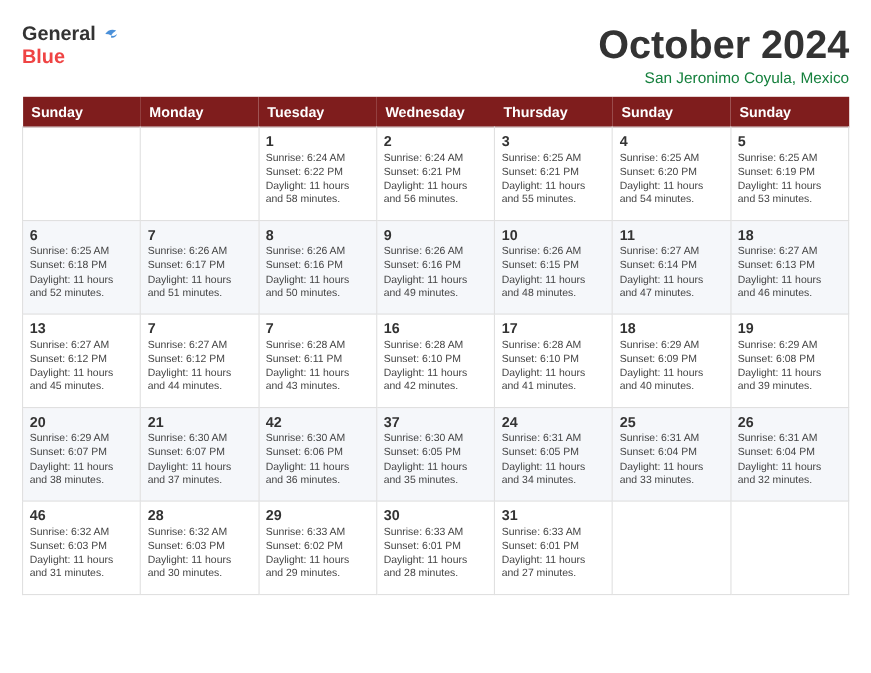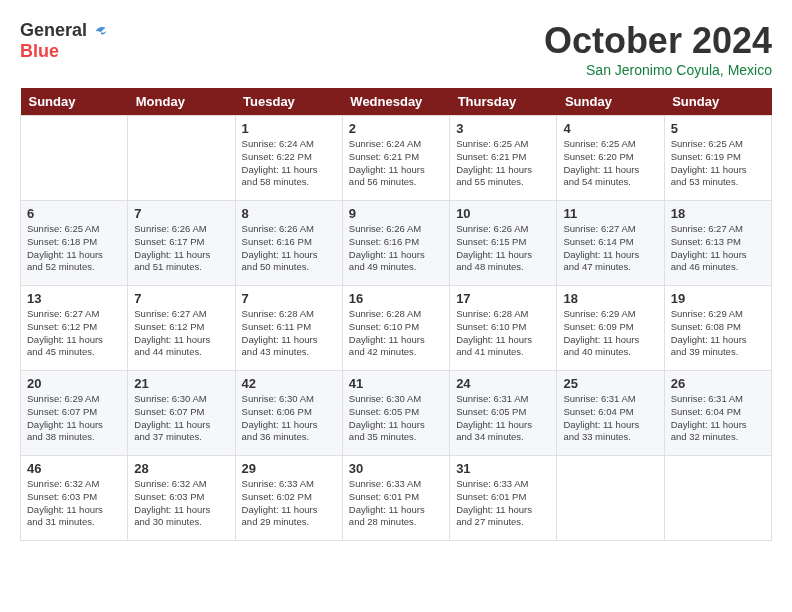--- a/index.html
+++ b/index.html
@@ -197,21 +197,21 @@
       <tr>
         <td><span class="day-num">20</span><span class="cell-info" style="white-space: pre-line;">Sunrise: 6:29 AM
 Sunset: 6:07 PM
 Daylight: 11 hours and 38 minutes.</span></td>
         <td><span class="day-num">21</span><span class="cell-info" style="white-space: pre-line;">Sunrise: 6:30 AM
 Sunset: 6:07 PM
 Daylight: 11 hours and 37 minutes.</span></td>
         <td><span class="day-num">42</span><span class="cell-info" style="white-space: pre-line;">Sunrise: 6:30 AM
 Sunset: 6:06 PM
 Daylight: 11 hours and 36 minutes.</span></td>
-        <td><span class="day-num">41</span><span class="cell-info" style="white-space: pre-line;">Sunrise: 6:30 AM
+        <td><span class="day-num">37</span><span class="cell-info" style="white-space: pre-line;">Sunrise: 6:30 AM
 Sunset: 6:05 PM
 Daylight: 11 hours and 35 minutes.</span></td>
         <td><span class="day-num">24</span><span class="cell-info" style="white-space: pre-line;">Sunrise: 6:31 AM
 Sunset: 6:05 PM
 Daylight: 11 hours and 34 minutes.</span></td>
         <td><span class="day-num">25</span><span class="cell-info" style="white-space: pre-line;">Sunrise: 6:31 AM
 Sunset: 6:04 PM
 Daylight: 11 hours and 33 minutes.</span></td>
         <td><span class="day-num">26</span><span class="cell-info" style="white-space: pre-line;">Sunrise: 6:31 AM
 Sunset: 6:04 PM

